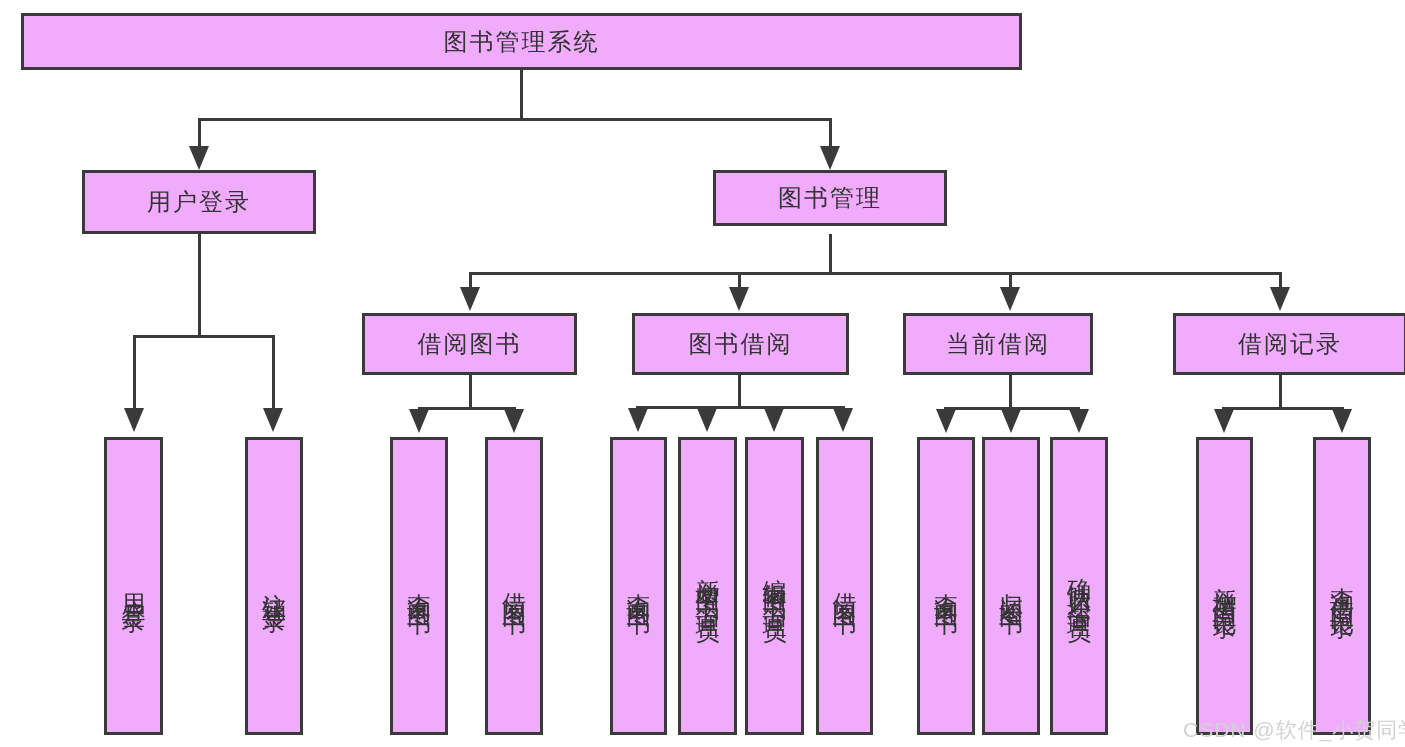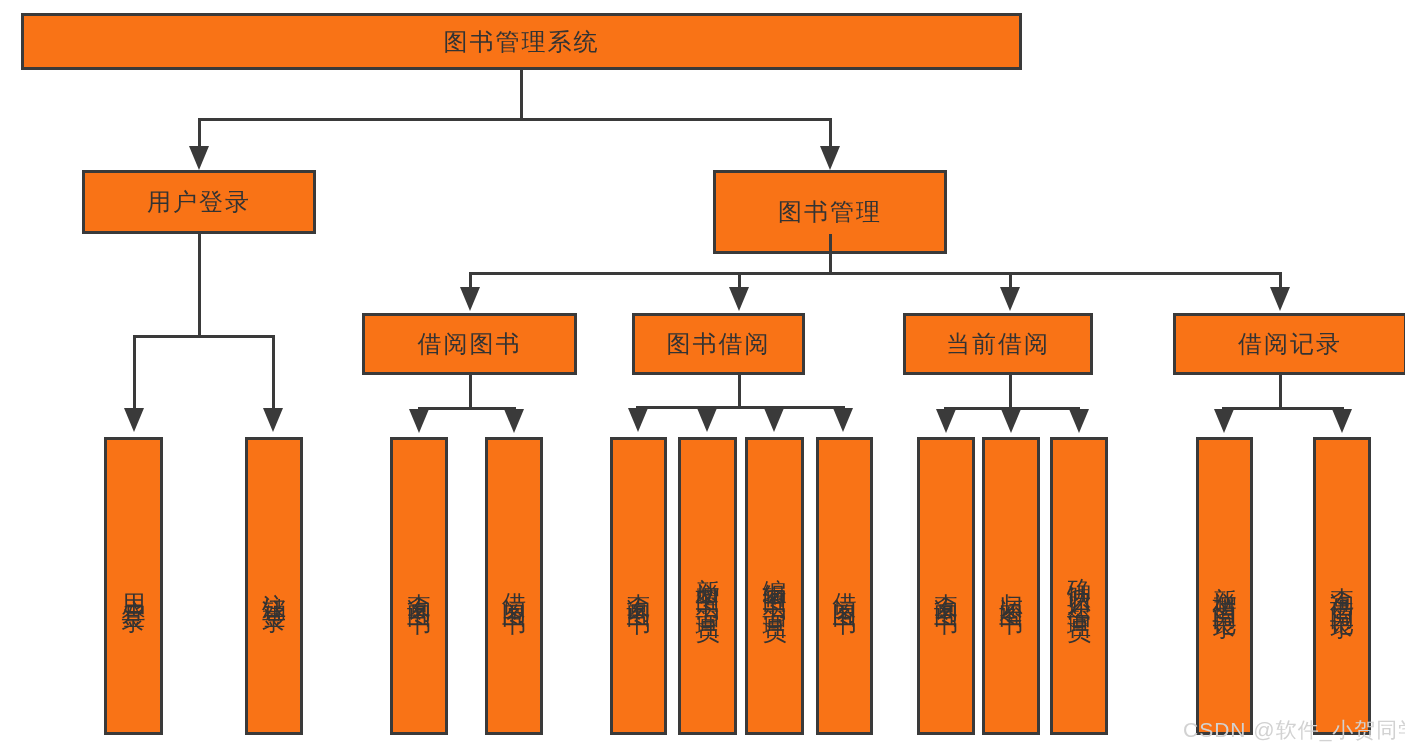--- a/index.html
+++ b/index.html
@@ -2,21 +2,21 @@
 <html><head>
 <meta charset="utf-8">
 <style>
   html,body{margin:0;padding:0;background:#ffffff;}
   #canvas{
     position:relative;width:1405px;height:747px;background:#ffffff;
     font-family:"Liberation Sans","DejaVu Sans",sans-serif;color:#333333;
     overflow:hidden;
   }
   .node{
-    position:absolute;box-sizing:border-box;border:3px solid #3a3a3a;background:#f97316;
+    position:absolute;box-sizing:border-box;border:3px solid #3a3a3a;background:#f0abfc;
     display:flex;align-items:center;justify-content:center;
   }
   .hbox{font-size:24px;letter-spacing:2px;}
   .vbox{
     writing-mode:vertical-rl;font-size:24px;letter-spacing:6px;line-height:1;
     display:flex;align-items:center;justify-content:center;
   }
   .line{position:absolute;background:#3a3a3a;}
   .arrow{
     position:absolute;width:0;height:0;
@@ -29,24 +29,24 @@
   }
 </style>
 </head>
 <body>
 
 <div id="canvas">
 
   <div class="node hbox" style="left:21px;top:13px;width:1001px;height:57px;">图书管理系统</div>
 
   <div class="node hbox" style="left:82px;top:170px;width:234px;height:64px;">用户登录</div>
-  <div class="node hbox" style="left:713px;top:170px;width:234px;height:84px;">图书管理</div>
+  <div class="node hbox" style="left:713px;top:170px;width:234px;height:56px;">图书管理</div>
 
   <div class="node hbox" style="left:362px;top:313px;width:215px;height:62px;">借阅图书</div>
-  <div class="node hbox" style="left:632px;top:313px;width:173px;height:62px;">图书借阅</div>
+  <div class="node hbox" style="left:632px;top:313px;width:217px;height:62px;">图书借阅</div>
   <div class="node hbox" style="left:903px;top:313px;width:190px;height:62px;">当前借阅</div>
   <div class="node hbox" style="left:1173px;top:313px;width:234px;height:62px;">借阅记录</div>
 
   <div class="node vbox" style="left:104px;top:437px;width:59px;height:298px;">用户登录</div>
   <div class="node vbox" style="left:245px;top:437px;width:58px;height:298px;">注销登录</div>
 
   <div class="node vbox" style="left:390px;top:437px;width:58px;height:298px;">查询图书</div>
   <div class="node vbox" style="left:485px;top:437px;width:58px;height:298px;">借阅图书</div>
 
   <div class="node vbox" style="left:610px;top:437px;width:57px;height:298px;">查询图书</div>

